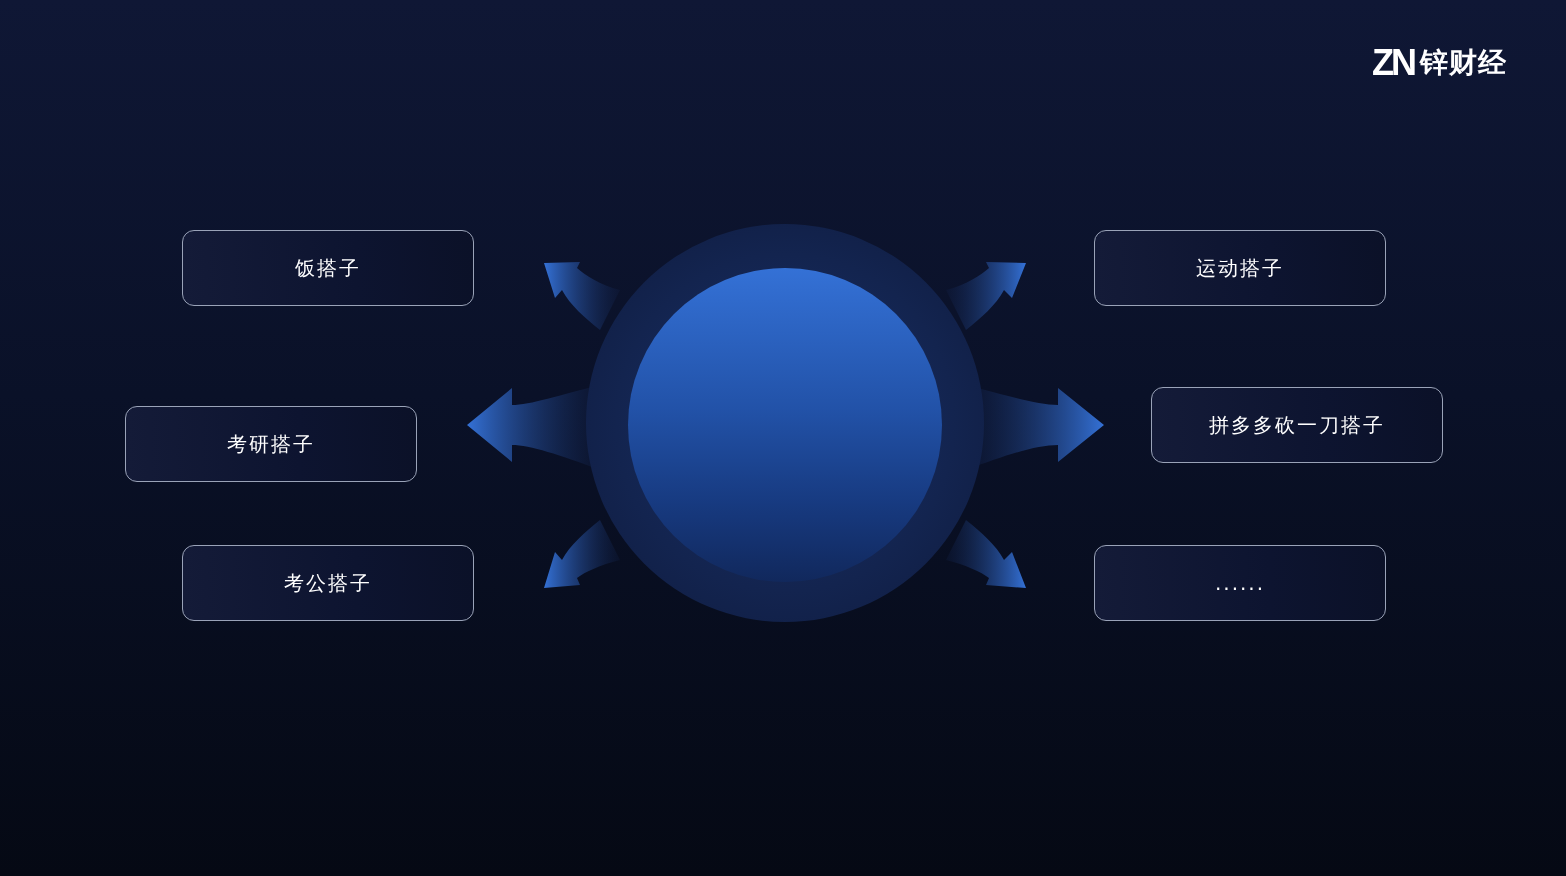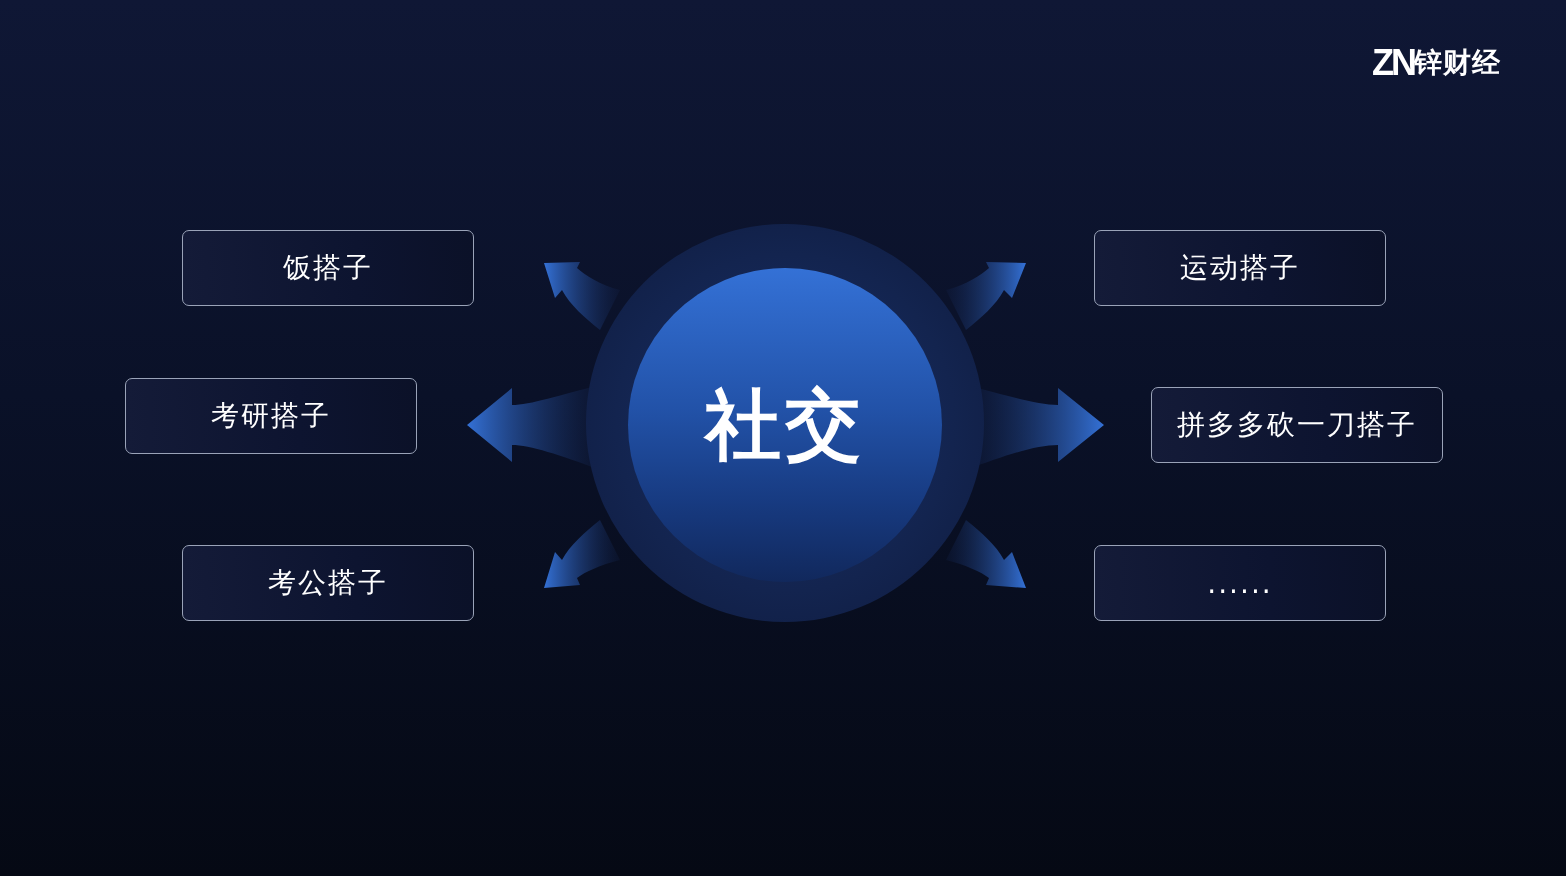--- a/index.html
+++ b/index.html
@@ -1,31 +1,31 @@
 <!DOCTYPE html>
 <html><head>
 <meta charset="utf-8">
 <style>
   html,body{margin:0;padding:0;}
   body{width:1566px;height:876px;overflow:hidden;position:relative;
     background:linear-gradient(180deg,#0f1735 0%,#0a1128 45%,#050914 100%);
     font-family:"DejaVu Sans","Liberation Sans",sans-serif;color:#fff;}
-  .logo{position:absolute;left:1372px;top:44px;display:flex;align-items:center;}
+  .logo{position:absolute;left:1372px;top:44px;display:flex;align-items:center;gap:6px;}
   .logo-zn{font-family:"Liberation Sans",sans-serif;font-weight:700;font-size:36px;letter-spacing:-3px;color:#fff;line-height:36px;font-style:normal;}
   .logo-text{font-size:28px;font-weight:700;color:#fff;letter-spacing:1px;}
   .arrows{position:absolute;left:0;top:0;width:1566px;height:876px;}
   .halo{position:absolute;left:586px;top:224px;width:398px;height:398px;border-radius:50%;
     background:radial-gradient(circle,#1a3068 0%,#13244f 60%,#0e1a3d 100%);}
   .core{position:absolute;left:628px;top:268px;width:314px;height:314px;border-radius:50%;
     background:linear-gradient(180deg,#3471d6 0%,#2252a8 45%,#173a80 75%,#11285c 100%);
     display:flex;flex-direction:column;align-items:center;justify-content:center;}
   .core-line{font-size:76px;font-weight:700;line-height:110px;letter-spacing:4px;color:#fff;}
-  .box{position:absolute;width:292px;height:76px;border:1.5px solid #9aa3b8;border-radius:7px;
+  .box{position:absolute;width:292px;height:76px;border:1.5px solid #9aa3b8;border-radius:12px;
     background:linear-gradient(90deg,#141b38 0%,#0d1430 60%,#0b1128 100%);
-    display:flex;align-items:center;justify-content:center;font-size:28px;color:#fff;letter-spacing:2px;box-sizing:border-box;}
+    display:flex;align-items:center;justify-content:center;font-size:20px;color:#fff;letter-spacing:2px;box-sizing:border-box;}
 </style>
 </head>
 <body>
 
 <div class="logo">
   <span class="logo-zn">ZN</span>
   <span class="logo-text">锌财经</span>
 </div>
 
 <svg class="arrows" viewBox="0 0 1566 876">
@@ -48,27 +48,26 @@
 
   <path d="M620,560 C600,565 585,572 577,578 L580,585 L544,588 L555,552 L562,560 C570,545 585,532 600,520 Z" fill="url(#gL)"></path>
 
   <path d="M946,290 C966,285 981,275 989,268 L986,262 L1026,263 L1012,298 L1004,290 C996,305 981,318 966,330 Z" fill="url(#gR)"></path>
 
   <path d="M946,560 C966,565 981,572 989,578 L986,585 L1026,588 L1012,552 L1004,560 C996,545 981,532 966,520 Z" fill="url(#gR)"></path>
 </svg>
 
 <div class="halo"></div>
 <div class="core">
-  <div class="core-line">社交</div>
 </div>
 
 <div class="box" style="left:182px;top:230px;">
   <span>饭搭子</span>
 </div>
-<div class="box" style="left:125px;top:378px;">
+<div class="box" style="left:125px;top:406px;">
   <span>考研搭子</span>
 </div>
 <div class="box" style="left:182px;top:545px;">
   <span>考公搭子</span>
 </div>
 
 <div class="box" style="left:1094px;top:230px;justify-content:center;">
   <span>运动搭子</span>
 </div>
 <div class="box" style="left:1151px;top:387px;">

